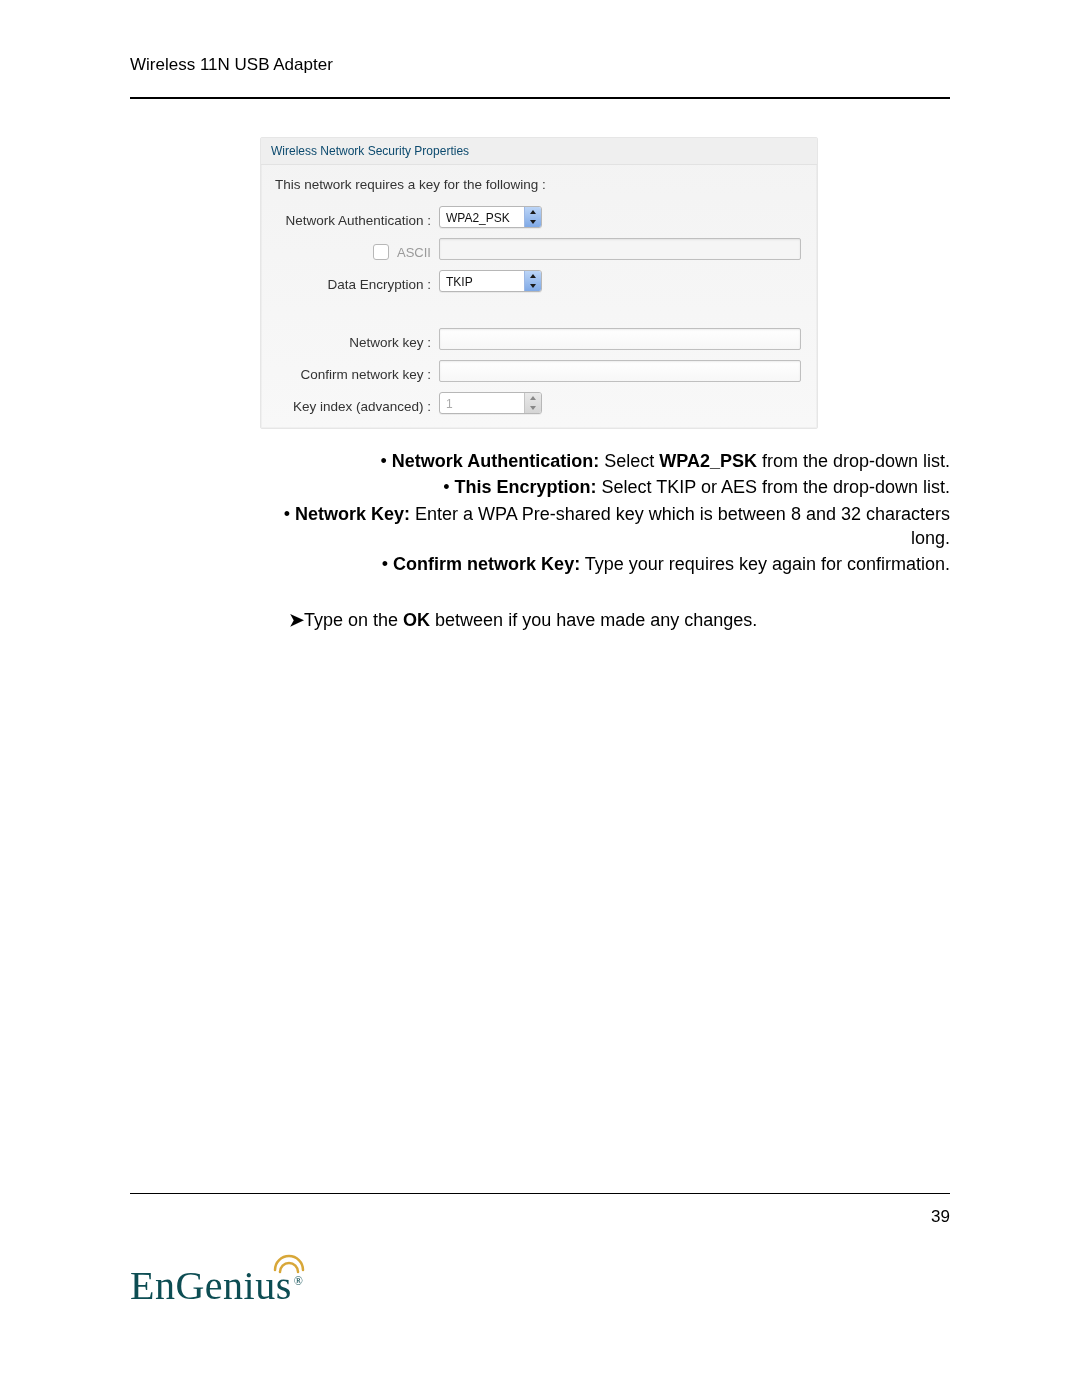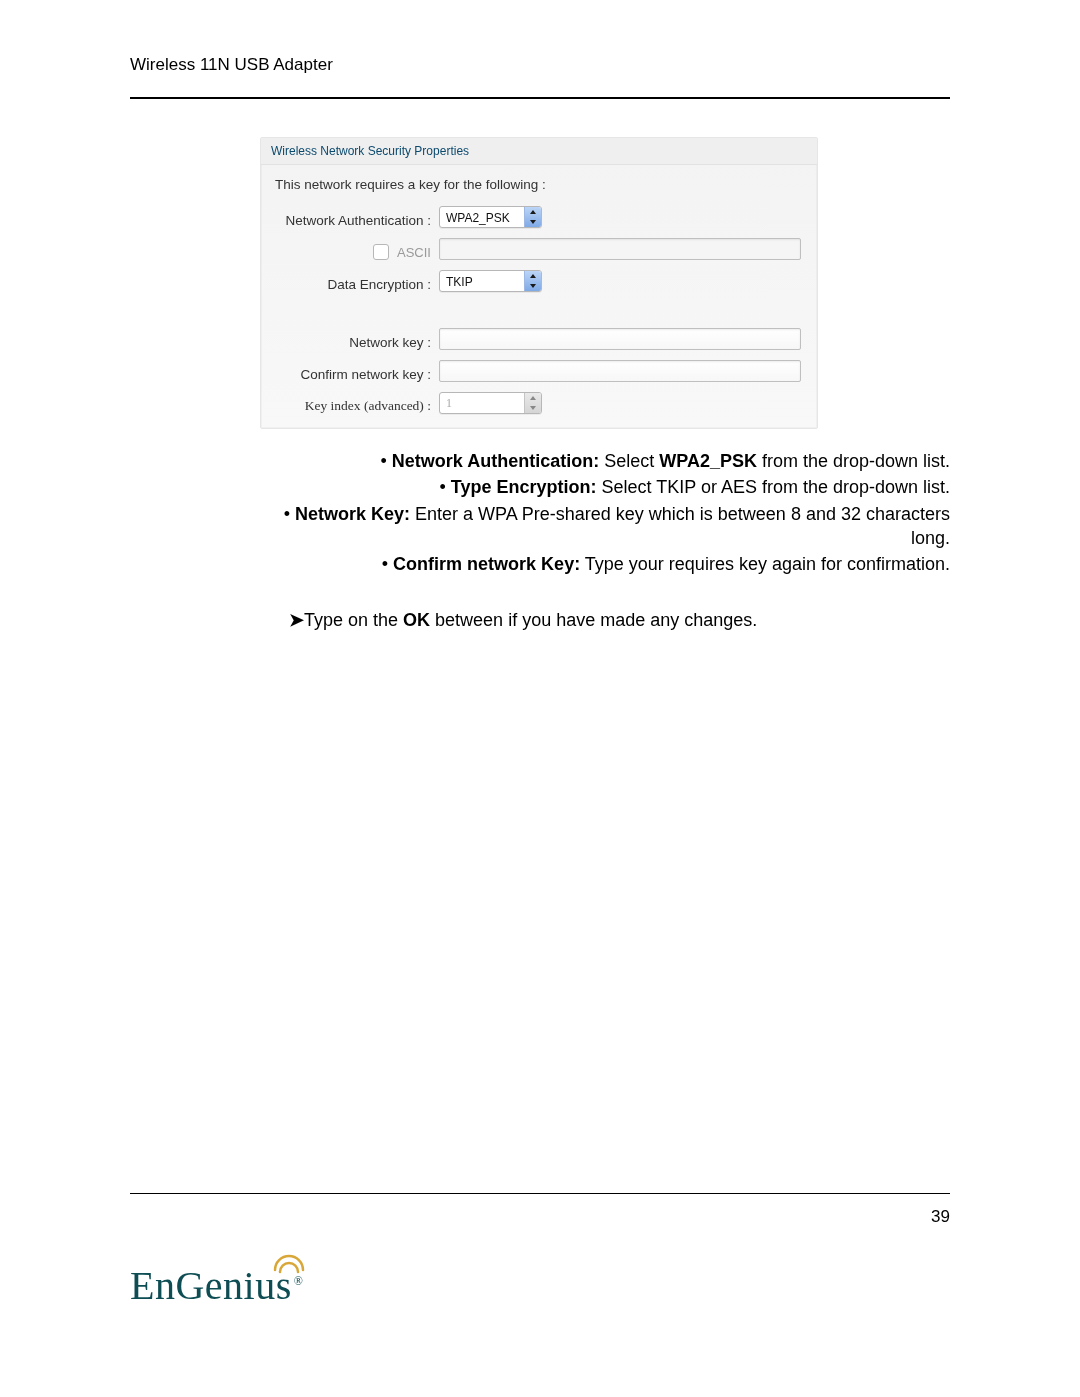--- a/index.html
+++ b/index.html
@@ -266,21 +266,21 @@
       <div class="row">
         <div class="label">Network key :</div>
         <div class="textinput wide"></div>
       </div>
 
       <div class="row">
         <div class="label">Confirm network key :</div>
         <div class="textinput wide"></div>
       </div>
 
-      <div class="row" style="margin-bottom:0;font-family:Liberation Serif, serif;">
+      <div class="row" style="margin-bottom:0;">
         <div class="label">Key index (advanced) :</div>
         <div class="select disabled">
           <span class="sel-text" style="color:#aaa;min-width:70px;">1</span>
           <span class="stepper">
             <span class="tri">
                 <span class="tri-up"></span>
               </span>
             <span class="tri">
                 <span class="tri-down"></span>
               </span>
@@ -288,21 +288,21 @@
         </div>
       </div>
     </div>
   </div>
 
   <div class="instructions">
     <div class="bullet-line">
       <span class="dot"></span><span class="bold">Network Authentication:</span><span> Select </span><span class="bold">WPA2_PSK</span><span> from the drop-down list.</span>
     </div>
     <div class="bullet-line">
-      <span class="dot"></span><span class="bold">Type Encryption:</span><span> Select TKIP or AES from the drop-down list.</span>
+      <span class="dot"></span><span class="bold">This Encryption:</span><span> Select TKIP or AES from the drop-down list.</span>
     </div>
     <div class="bullet-line">
       <span class="dot"></span><span class="bold">Network Key:</span><span> Enter a WPA Pre-shared key which is between 8 and 32 characters long.</span>
     </div>
     <div class="bullet-line">
       <span class="dot"></span><span class="bold">Confirm network Key:</span><span> Type your requires key again for confirmation.</span>
     </div>
 
     <div class="arrow-line">
       <span class="arrow">➤</span>

